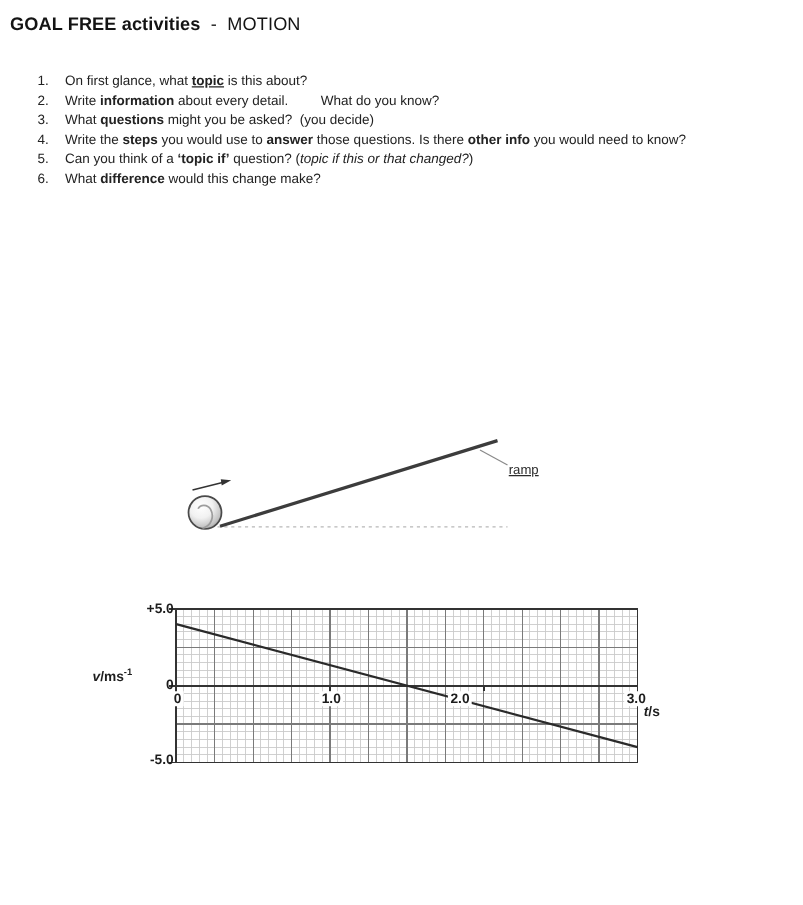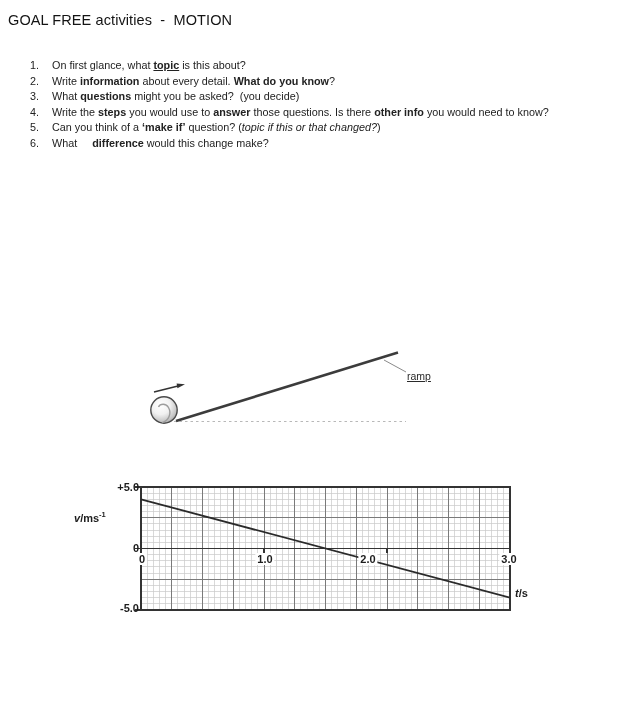--- a/index.html
+++ b/index.html
@@ -18,46 +18,46 @@
   .glab{position:absolute;font-size:11px;font-weight:700;color:#1d1d1d;line-height:12px;white-space:nowrap;}
   .yl{left:101px;width:38px;text-align:right;}
   .xl{transform:translateX(-50%);background:#fff;padding:0 2px;}
   sup{font-size:7.5px;vertical-align:super;line-height:0;}
 </style>
 </head>
 <body>
 
 <div class="page">
 
-  <div class="title"><span style="font-weight: 400;">GOAL FREE activities</span>&nbsp; - &nbsp;MOTION</div>
+  <div class="title"><span style="font-weight: 700;">GOAL FREE activities</span>&nbsp; - &nbsp;MOTION</div>
 
   <div class="list">
     <div class="row">
       <span class="num">1.</span>
       <span class="itxt">On first glance, what <span style="font-weight: 700; text-decoration: underline;">topic</span> is this about?</span>
     </div>
     <div class="row">
       <span class="num">2.</span>
-      <span class="itxt">Write <span style="font-weight: 700;">information</span> about every detail. <span style="font-weight: 700;">What do you know</span>?</span>
+      <span class="itxt">Write <span style="font-weight: 700;">information</span> about every detail. <span style="font-weight: 400; margin-left: 23px;">What do you know</span>?</span>
     </div>
     <div class="row">
       <span class="num">3.</span>
       <span class="itxt">What <span style="font-weight: 700;">questions</span> might you be asked? &nbsp;(you decide)</span>
     </div>
     <div class="row">
       <span class="num">4.</span>
       <span class="itxt">Write the <span style="font-weight: 700;">steps</span> you would use to <span style="font-weight: 700;">answer</span> those questions. Is there <span style="font-weight: 700;">other info</span> you would need to know?</span>
     </div>
     <div class="row">
       <span class="num">5.</span>
-      <span class="itxt">Can you think of a <span style="font-weight: 700;">‘make if’</span> question? (<span style="font-style: italic;">topic if this or that changed?</span>)</span>
+      <span class="itxt">Can you think of a <span style="font-weight: 700;">‘topic if’</span> question? (<span style="font-style: italic;">topic if this or that changed?</span>)</span>
     </div>
     <div class="row">
       <span class="num">6.</span>
-      <span class="itxt">What <span style="font-weight: 700; margin-left: 12px;">difference</span> would this change make?</span>
+      <span class="itxt">What <span style="font-weight: 700;">difference</span> would this change make?</span>
     </div>
   </div>
 
   <svg class="rsvg" width="300" height="95" viewBox="0 0 300 95">
     <defs>
       <radialGradient id="ballGrad" cx="38%" cy="32%" r="78%">
         <stop offset="0%" stop-color="#ffffff"></stop>
         <stop offset="45%" stop-color="#f1f1f1"></stop>
         <stop offset="80%" stop-color="#c3c3c3"></stop>
         <stop offset="100%" stop-color="#979797"></stop>
@@ -187,21 +187,21 @@
       <line x1="11" y1="68.5" x2="11" y2="73" stroke="#333333" stroke-width="1.4" shape-rendering="crispEdges"></line>
       <line x1="134" y1="68.5" x2="134" y2="73" stroke="#333333" stroke-width="1.4" shape-rendering="crispEdges"></line>
       <line x1="257" y1="68.5" x2="257" y2="73" stroke="#333333" stroke-width="1.4" shape-rendering="crispEdges"></line>
       <line x1="380" y1="68.5" x2="380" y2="73" stroke="#333333" stroke-width="1.4" shape-rendering="crispEdges"></line>
       <polyline points="11,19.299999999999997 380,117.7" fill="none" stroke="#2a2a2a" stroke-width="1.8"></polyline>
     </svg>
 
   <span class="glab yl" style="top:481px">+5.0</span>
   <span class="glab yl" style="top:542px">0</span>
   <span class="glab yl" style="top:602px">-5.0</span>
-  <span class="glab" style="left:74px;top:512px"><span style="font-style: italic;">v</span>/ms<sup>-1</sup></span>
+  <span class="glab" style="left:74px;top:536px"><span style="font-style: italic;">v</span>/ms<sup>-1</sup></span>
 
   <span class="glab xl" style="left:142px;top:553px">0</span>
   <span class="glab xl" style="left:265px;top:553px">1.0</span>
   <span class="glab xl" style="left:368px;top:553px">2.0</span>
   <span class="glab xl" style="left:509px;top:553px">3.0</span>
-  <span class="glab" style="left:515px;top:587px"><span style="font-style: italic;">t</span>/s</span>
+  <span class="glab" style="left:515px;top:564px"><span style="font-style: italic;">t</span>/s</span>
 
 </div>
 
 </body></html>

